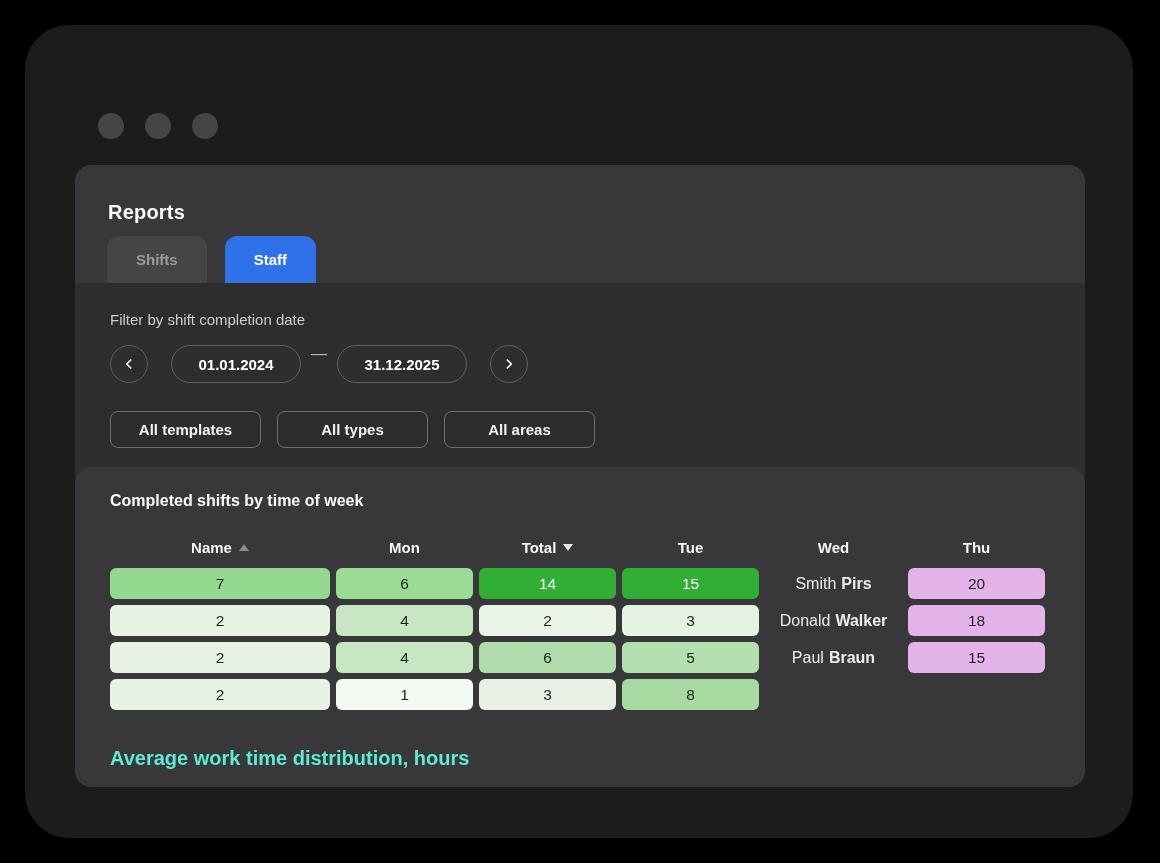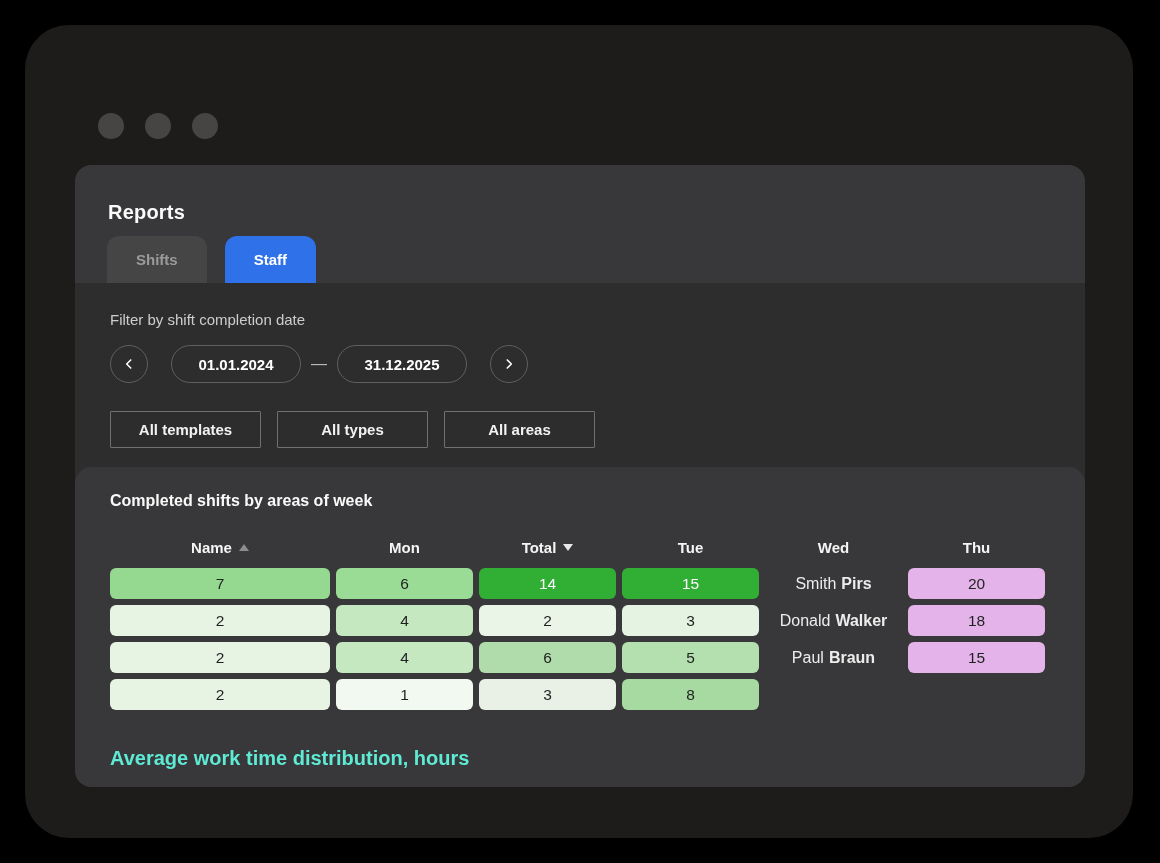--- a/index.html
+++ b/index.html
@@ -29,39 +29,39 @@
     height:47px; padding:0 29px; border:none; cursor:pointer;
     display:flex; align-items:center; justify-content:center;
     border-radius:12px 12px 0 0; font-size:15px; font-weight:600;
     font-family:inherit;
   }
   .tab-inactive { background:#454546; color:#9b9b9b; }
   .tab-active   { background:#2e71e8; color:#ffffff; }
 
   .filter-section { height:184px; padding:28px 0 0 35px; }
   .filter-label { color:#cdcdcd; font-size:15px; }
-  .date-row { margin-top:17px; display:flex; align-items:center; }
+  .date-row { margin-top:17px; display:flex; }
   .circle-btn {
     width:38px; height:38px; border-radius:50%;
     border:1.5px solid #5f5f5f; background:transparent;
     display:flex; align-items:center; justify-content:center;
     cursor:pointer; padding:0; flex:none;
   }
   .date-pill {
     width:130px; height:38px; border-radius:19px;
     border:1.5px solid #5f5f5f; background:transparent;
     display:flex; align-items:center; justify-content:center;
     color:#fff; font-size:15px; font-weight:600; cursor:pointer;
     font-family:inherit;
   }
   .ml23 { margin-left:23px; } .ml10 { margin-left:10px; }
   .dash { color:#bdbdbd; font-size:16px; margin-left:10px; }
   .chip-row { margin-top:28px; display:flex; gap:16px; }
   .chip {
-    width:151px; height:37px; border-radius:1px;
+    width:151px; height:37px; border-radius:8px;
     border:1.5px solid #707071; background:transparent;
     color:#f2f2f2; font-size:15px; font-weight:600;
     display:flex; align-items:center; justify-content:center;
     cursor:pointer; font-family:inherit;
   }
 
   .table-panel { height:320px; background:#38383a; border-radius:16px; padding:25px 0 0 35px; }
   .panel-title { color:#fafafa; font-weight:bold; font-size:16px; }
   .grid {
     margin-top:22px; display:grid;
@@ -131,21 +131,21 @@
       </div>
 
       <div class="chip-row">
         <button class="chip">All templates</button>
         <button class="chip">All types</button>
         <button class="chip">All areas</button>
       </div>
     </div>
 
     <div class="table-panel">
-      <div class="panel-title">Completed shifts by areas of week</div>
+      <div class="panel-title">Completed shifts by time of week</div>
 
       <div class="grid">
 
         <div class="header-cell">
           <span>Name</span>
           <span class="tri-up"></span>
         </div>
         <div class="header-cell">Mon</div>
         <div class="header-cell">
           <span>Total</span>

